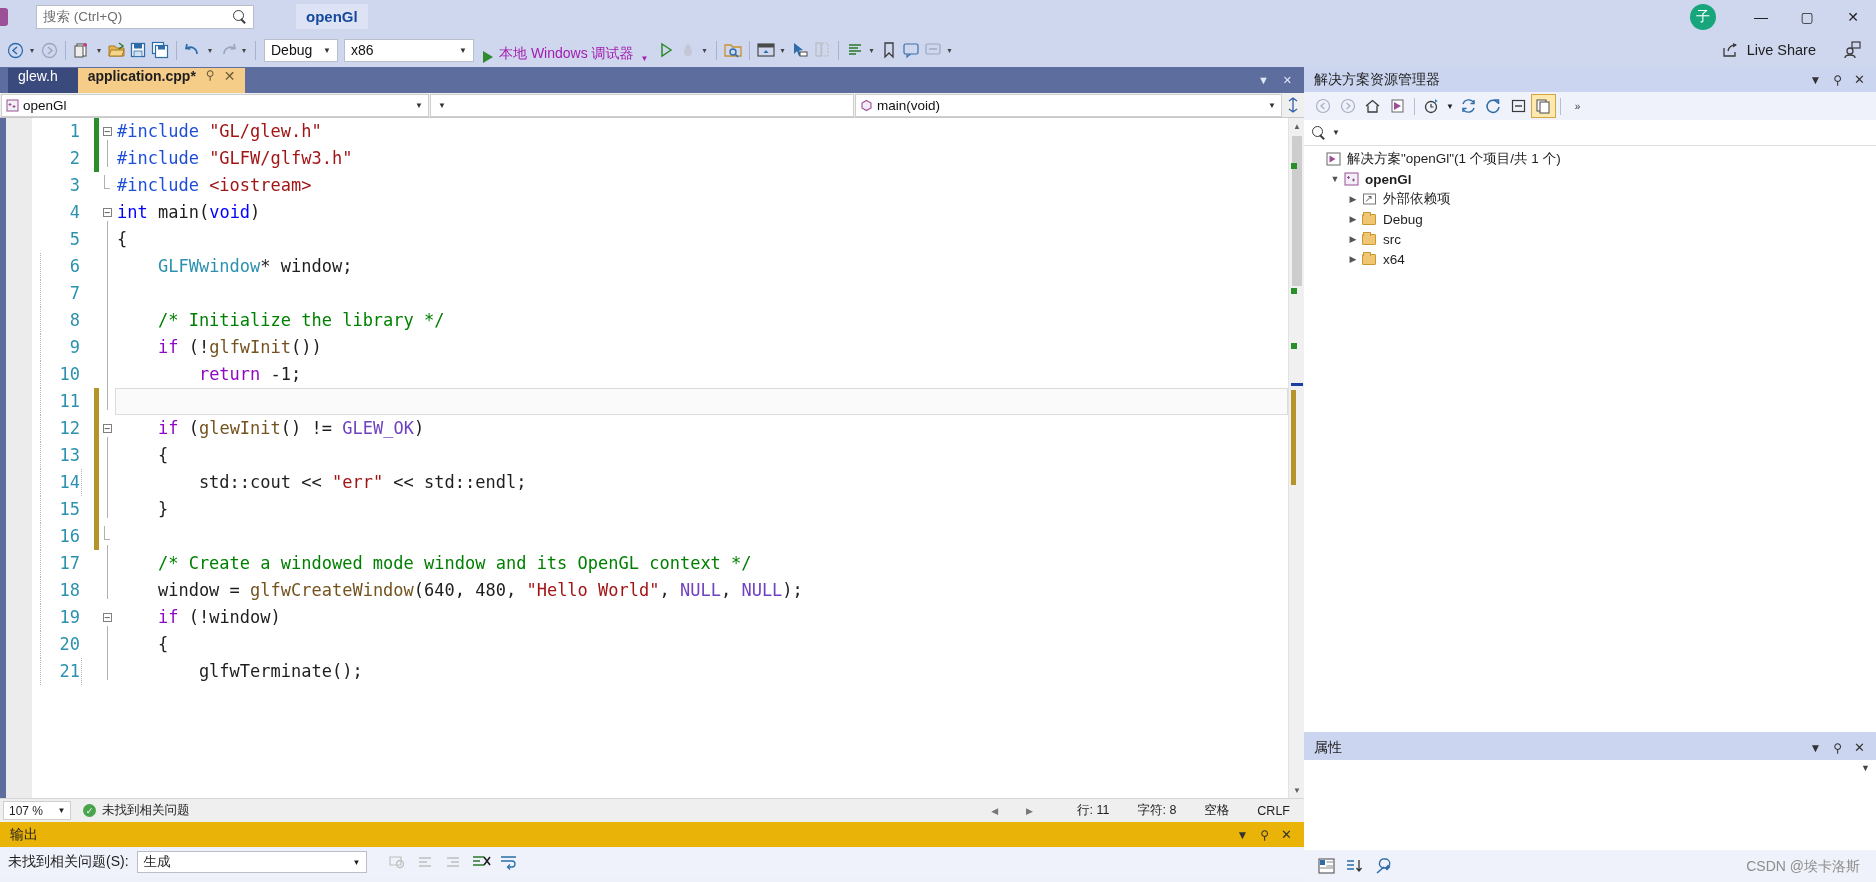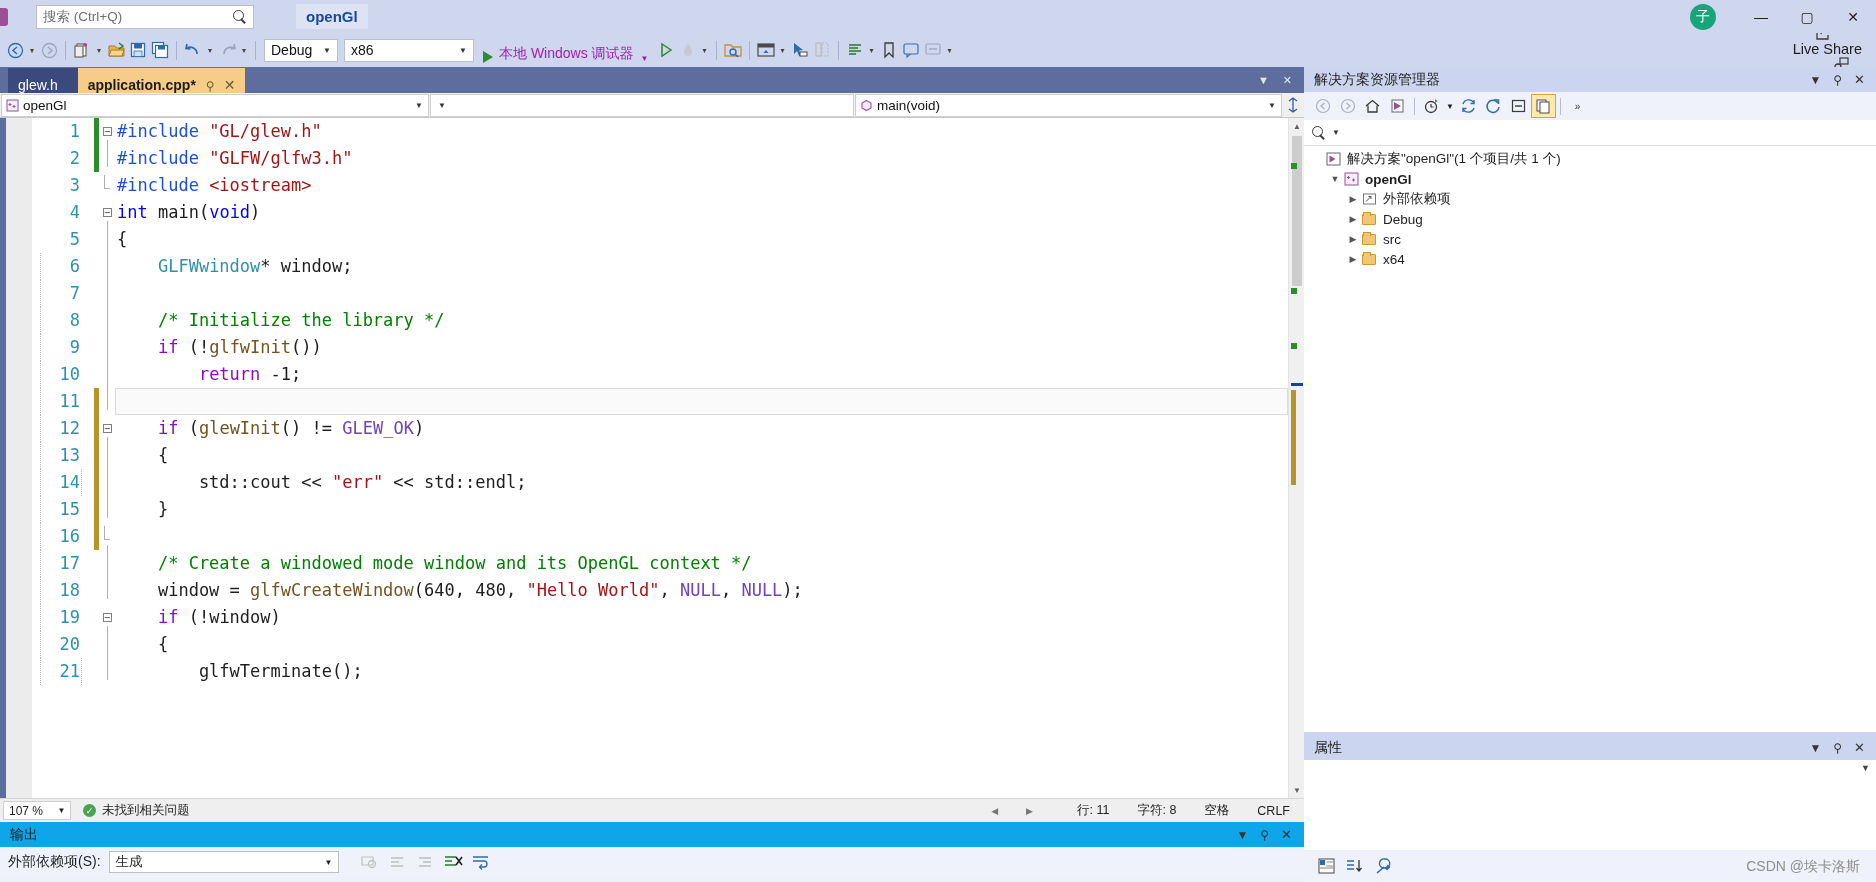--- a/index.html
+++ b/index.html
@@ -40,31 +40,31 @@
   .tb{ width:22px; height:24px; display:flex; align-items:center; justify-content:center; position:relative; }
   .tb svg{ display:block; }
   .tb-caret{ width:12px; height:24px; display:flex; align-items:center; justify-content:center; color:#444; font-size:8px; }
   .tb-sep{ width:1px; height:19px; background:#a8b2d0; margin:0 5px; }
   .combo{ height:23px; background:#fff; border:1px solid #b9bec9; display:flex; align-items:center;
           padding:0 2px 0 6px; font-size:14px; color:#111; margin:0 3px; }
   .combo span.lbl{ flex:1; white-space:nowrap; }
   .combo .cv{ width:16px; text-align:center; color:#333; font-size:8px; }
   .runbtn{ display:flex; align-items:flex-end; padding:0 6px; height:26px; font-size:14px; color:#a21caf; }
   .tri{ width:0;height:0;border-left:10px solid #2e8b2e;border-top:6px solid transparent;border-bottom:6px solid transparent;margin-right:6px; }
-  .liveshare{ margin-left:auto; display:flex; align-items:center; padding:0 10px; font-size:14.5px; color:#1e1e1e;flex-direction:column; }
+  .liveshare{ margin-left:auto; display:flex; align-items:center; padding:0 10px; font-size:14.5px; color:#1e1e1e; }
 
   
   .main{ flex:1; display:flex; min-height:0; background:#cbd5ef; }
   .left{ flex:1; display:flex; flex-direction:column; min-width:0; }
   .right{ width:572px; flex:0 0 572px; display:flex; flex-direction:column; background:#cbd5ef; }
 
   
   .editor-pane{ flex:1; display:flex; flex-direction:column; min-height:0; background:#5d6e9e; }
   .tabrow{ height:26px; background:#5d6e9e; display:flex; align-items:flex-end; position:relative; flex:0 0 26px; }
-  .tab{ height:25px; display:flex; align-items:flex-end; padding:0 10px; font-size:14px; white-space:nowrap; }
+  .tab{ height:25px; display:flex; align-items:flex-start; padding:0 10px; font-size:14px; white-space:nowrap; }
   .tab.inactive{ background:#3a4a7c; color:#fff; margin-left:8px; padding-right:20px; }
   .tab.active{ background:#f5cd88; color:#1e1e1e; font-weight:bold; }
   .tab .pin{ margin-left:10px; color:#6a5a38; font-size:12px; }
   .tab .x{ margin-left:9px; color:#6a5a38; font-size:14px; }
   .tabrow .tabtools{ margin-left:auto; display:flex; align-items:center; height:26px; padding-right:5px; color:#e3e8f6; }
   .tabrow .tabtools span{ padding:0 7px; font-size:11px; }
   .navbar{ height:25px; background:#efefef; display:flex; align-items:center; flex:0 0 25px;
            border-bottom:1px solid #c8c8c8; }
   .navsel{ height:23px; background:#fff; border:1px solid #cfcfcf; display:flex; align-items:center;
            font-size:13.5px; color:#111; padding:0 2px 0 4px; margin:1px 0 1px 1px; }
@@ -116,21 +116,21 @@
   .zoombox{ width:68px; height:19px; background:#fff; border:1px solid #cfcfcf; margin-left:3px;
             display:flex; align-items:center; padding:0 2px 0 5px; font-size:12px; }
   .zoombox .zv{ margin-left:auto; font-size:8px; width:13px; text-align:center; }
   .okdot{ width:13px;height:13px;border-radius:50%; background:#49a54d; color:#fff; font-size:9px;
           display:flex; align-items:center; justify-content:center; margin:0 6px 0 12px; }
   .st-right{ margin-left:auto; display:flex; align-items:center; }
   .st-right span{ padding:0 14px; }
 
   
   .outpanel{ height:60px; flex:0 0 60px; background:#eef1f9; display:flex; flex-direction:column; }
-  .out-head{ height:25px; display:flex; align-items:center; background:#0ea5e9; padding-left:10px;
+  .out-head{ height:25px; display:flex; align-items:center; background:#eab308; padding-left:10px;
              font-size:14px; color:#1e1e1e; }
   .out-head .oh-right{ margin-left:auto; display:flex; align-items:center; padding-right:6px; color:#333; }
   .out-head .oh-right span{ padding:0 6px; font-size:12px; }
   .out-tool{ height:30px; display:flex; align-items:center; background:#eff2fa; padding-left:8px; font-size:14px; }
   .out-combo{ width:230px; height:22px; background:#fff; border:1px solid #b9bec9; margin-left:8px;
               display:flex; align-items:center; padding:0 2px 0 6px; font-size:13.5px; }
   .out-combo .ocv{ margin-left:auto; font-size:8px; width:14px; text-align:center; }
   .out-icons{ display:flex; align-items:center; margin-left:16px; }
   .out-icons .oi{ width:28px; height:24px; display:flex; align-items:center; justify-content:center; }
 
@@ -445,21 +445,21 @@
       <div class="outpanel">
         <div class="out-head">
           <span>输出</span>
           <div class="oh-right">
             <span>▼</span>
             <span>⚲</span>
             <span style="font-size:13px">✕</span>
           </div>
         </div>
         <div class="out-tool">
-          <span>外部依赖项(S):</span>
+          <span>未找到相关问题(S):</span>
           <div class="out-combo">
             <span>生成</span>
             <span class="ocv">▼</span>
           </div>
           <div class="out-icons">
             <div class="oi">
               <svg width="18" height="16" viewBox="0 0 18 16">
                   <path d="M2 3 h11 v8 H2z" fill="none" stroke="#c0c0c0" stroke-width="1.2"></path>
                   <circle cx="12" cy="10" r="3.5" fill="none" stroke="#c0c0c0" stroke-width="1.3"></circle>
                 </svg>

